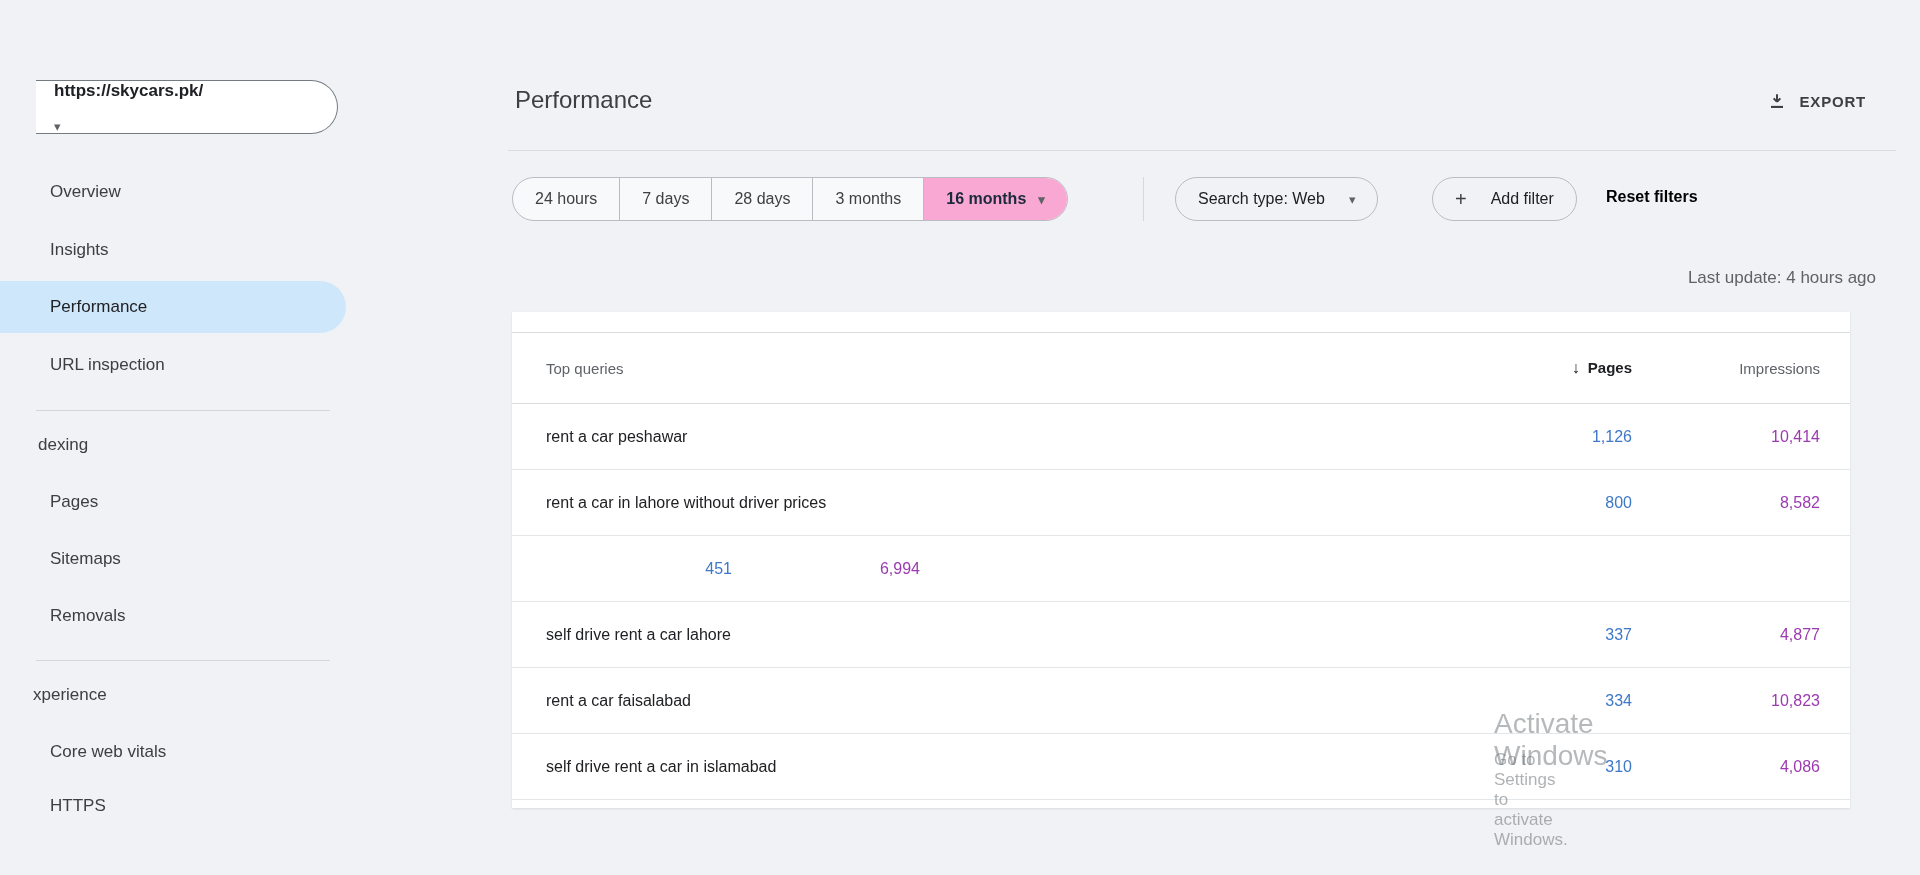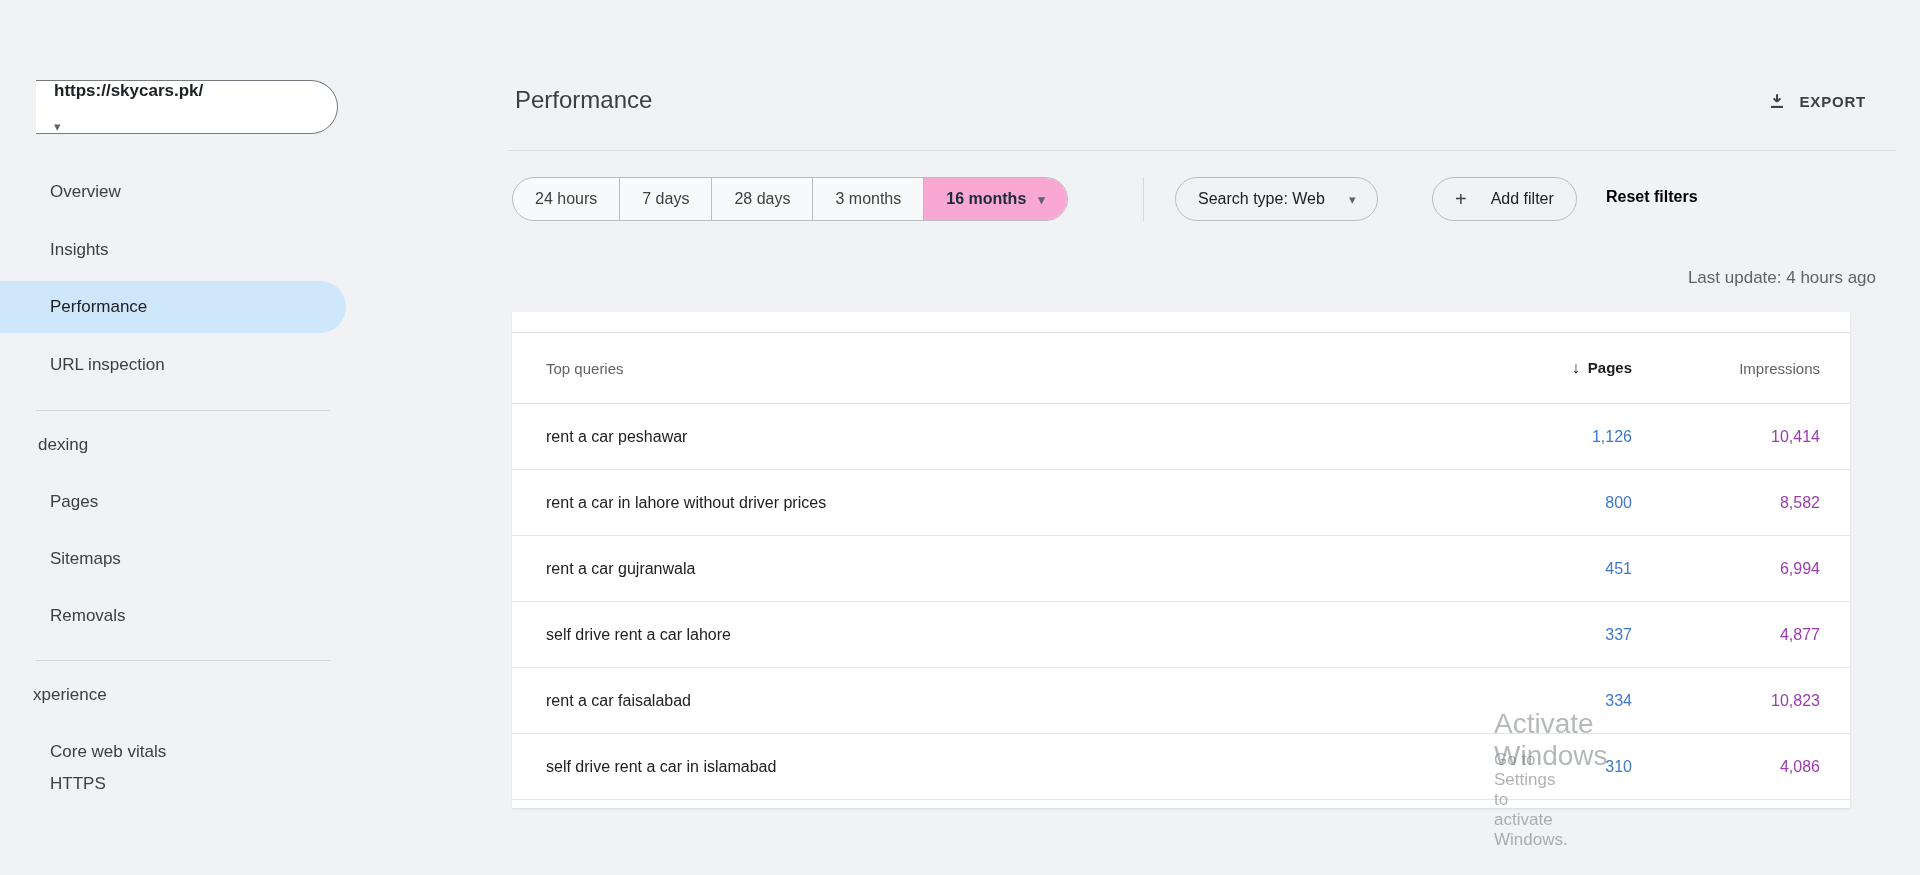--- a/index.html
+++ b/index.html
@@ -176,21 +176,21 @@
   <div class="nav-item" style="top:430px;">
     <span>Removals</span>
   </div>
 
   <div class="side-divider" style="top:500px;"></div>
 
   <div class="nav-section-label" style="left:33px; top:525px;">xperience</div>
   <div class="nav-item" style="top:566px;">
     <span>Core web vitals</span>
   </div>
-  <div class="nav-item" style="top:598px;">
+  <div class="nav-item" style="top:620px;">
     <span>HTTPS</span>
   </div>
 </div>
 
 <div class="page-title">Performance</div>
 
 <div class="export-btn">
   <span>
     <svg width="18" height="18" viewBox="0 0 24 24" fill="none">
       <path d="M12 3v10M12 13l-4.5-4.5M12 13l4.5-4.5" stroke="#3c4043" stroke-width="2.6"></path>
@@ -242,21 +242,20 @@
     <div class="cell-query">rent a car peshawar</div>
     <div class="cell-clicks">1,126</div>
     <div class="cell-imp">10,414</div>
   </div>
   <div class="trow">
     <div class="cell-query">rent a car in lahore without driver prices</div>
     <div class="cell-clicks">800</div>
     <div class="cell-imp">8,582</div>
   </div>
   <div class="trow">
-    <div class="cell-query">rent a car gujranwala</div>
     <div class="cell-clicks">451</div>
     <div class="cell-imp">6,994</div>
   </div>
   <div class="trow">
     <div class="cell-query">self drive rent a car lahore</div>
     <div class="cell-clicks">337</div>
     <div class="cell-imp">4,877</div>
   </div>
   <div class="trow">
     <div class="cell-query">rent a car faisalabad</div>

